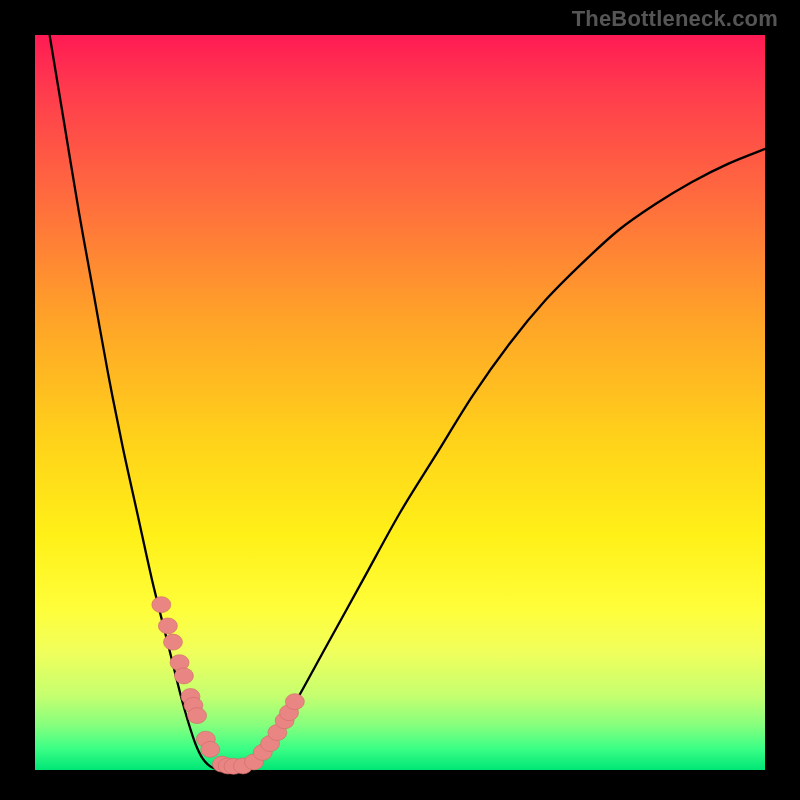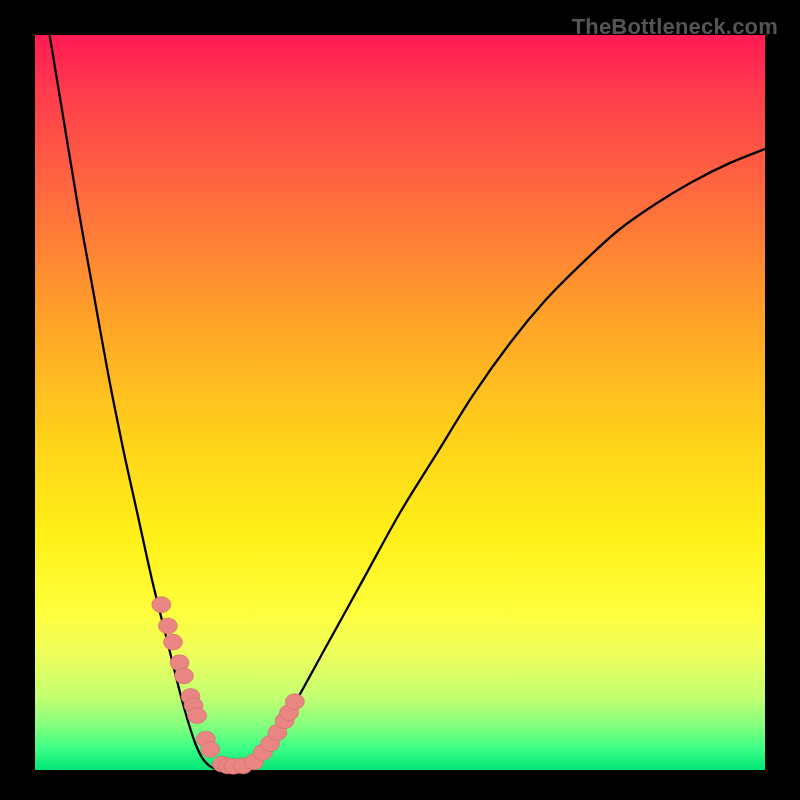--- a/index.html
+++ b/index.html
@@ -20,21 +20,20 @@
   }
   .watermark {
     position: absolute;
     top: 6px;
     right: 22px;
     color: #555;
     font-size: 22px;
     font-weight: bold;
     font-family: Arial, sans-serif;
     letter-spacing: 0.2px;
-    margin-top: 8px;
   }
   .plot {
     position: absolute;
     top: 35px;
     left: 35px;
     width: 730px;
     height: 735px;
   }
   .gradient {
     position: absolute;

